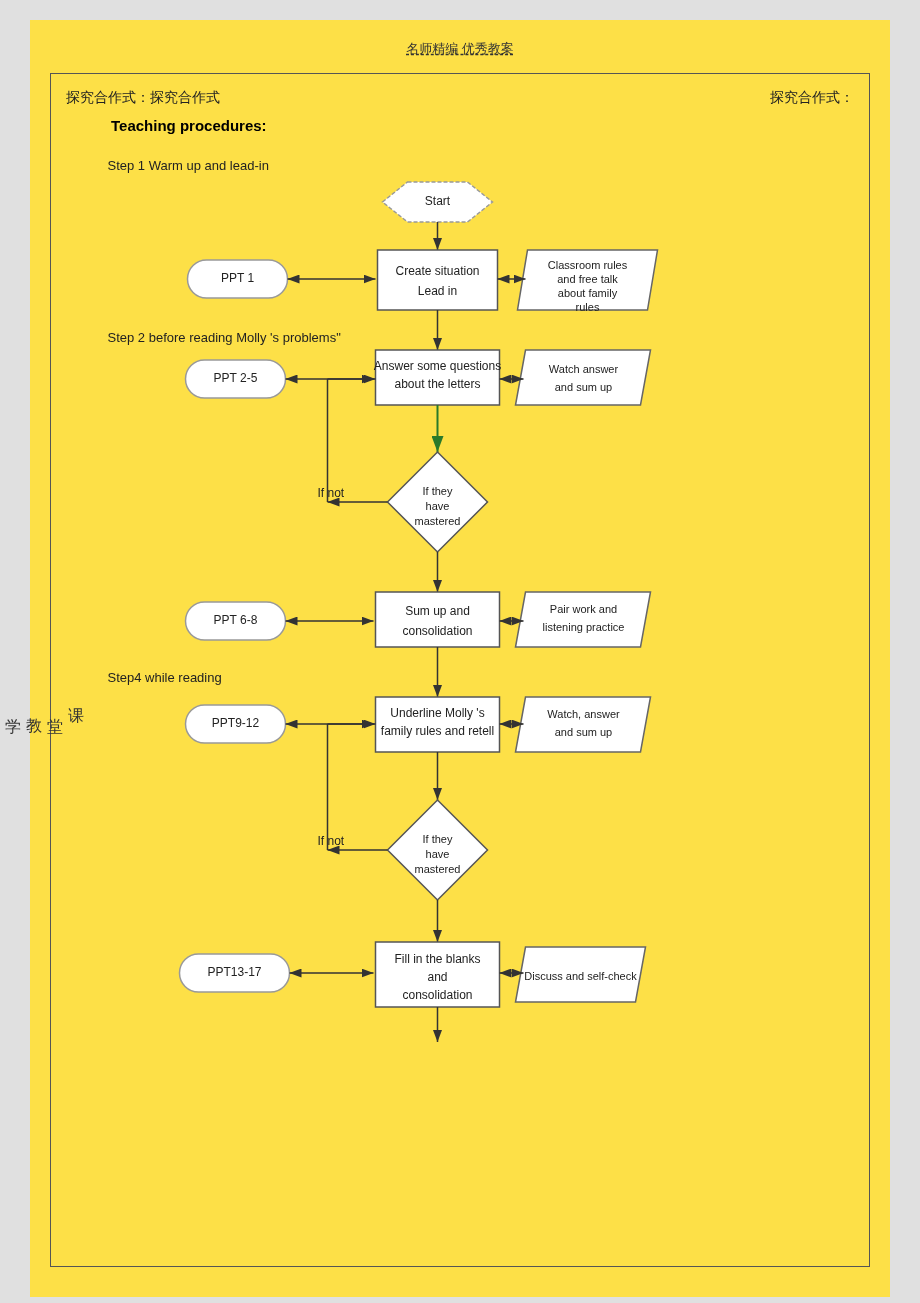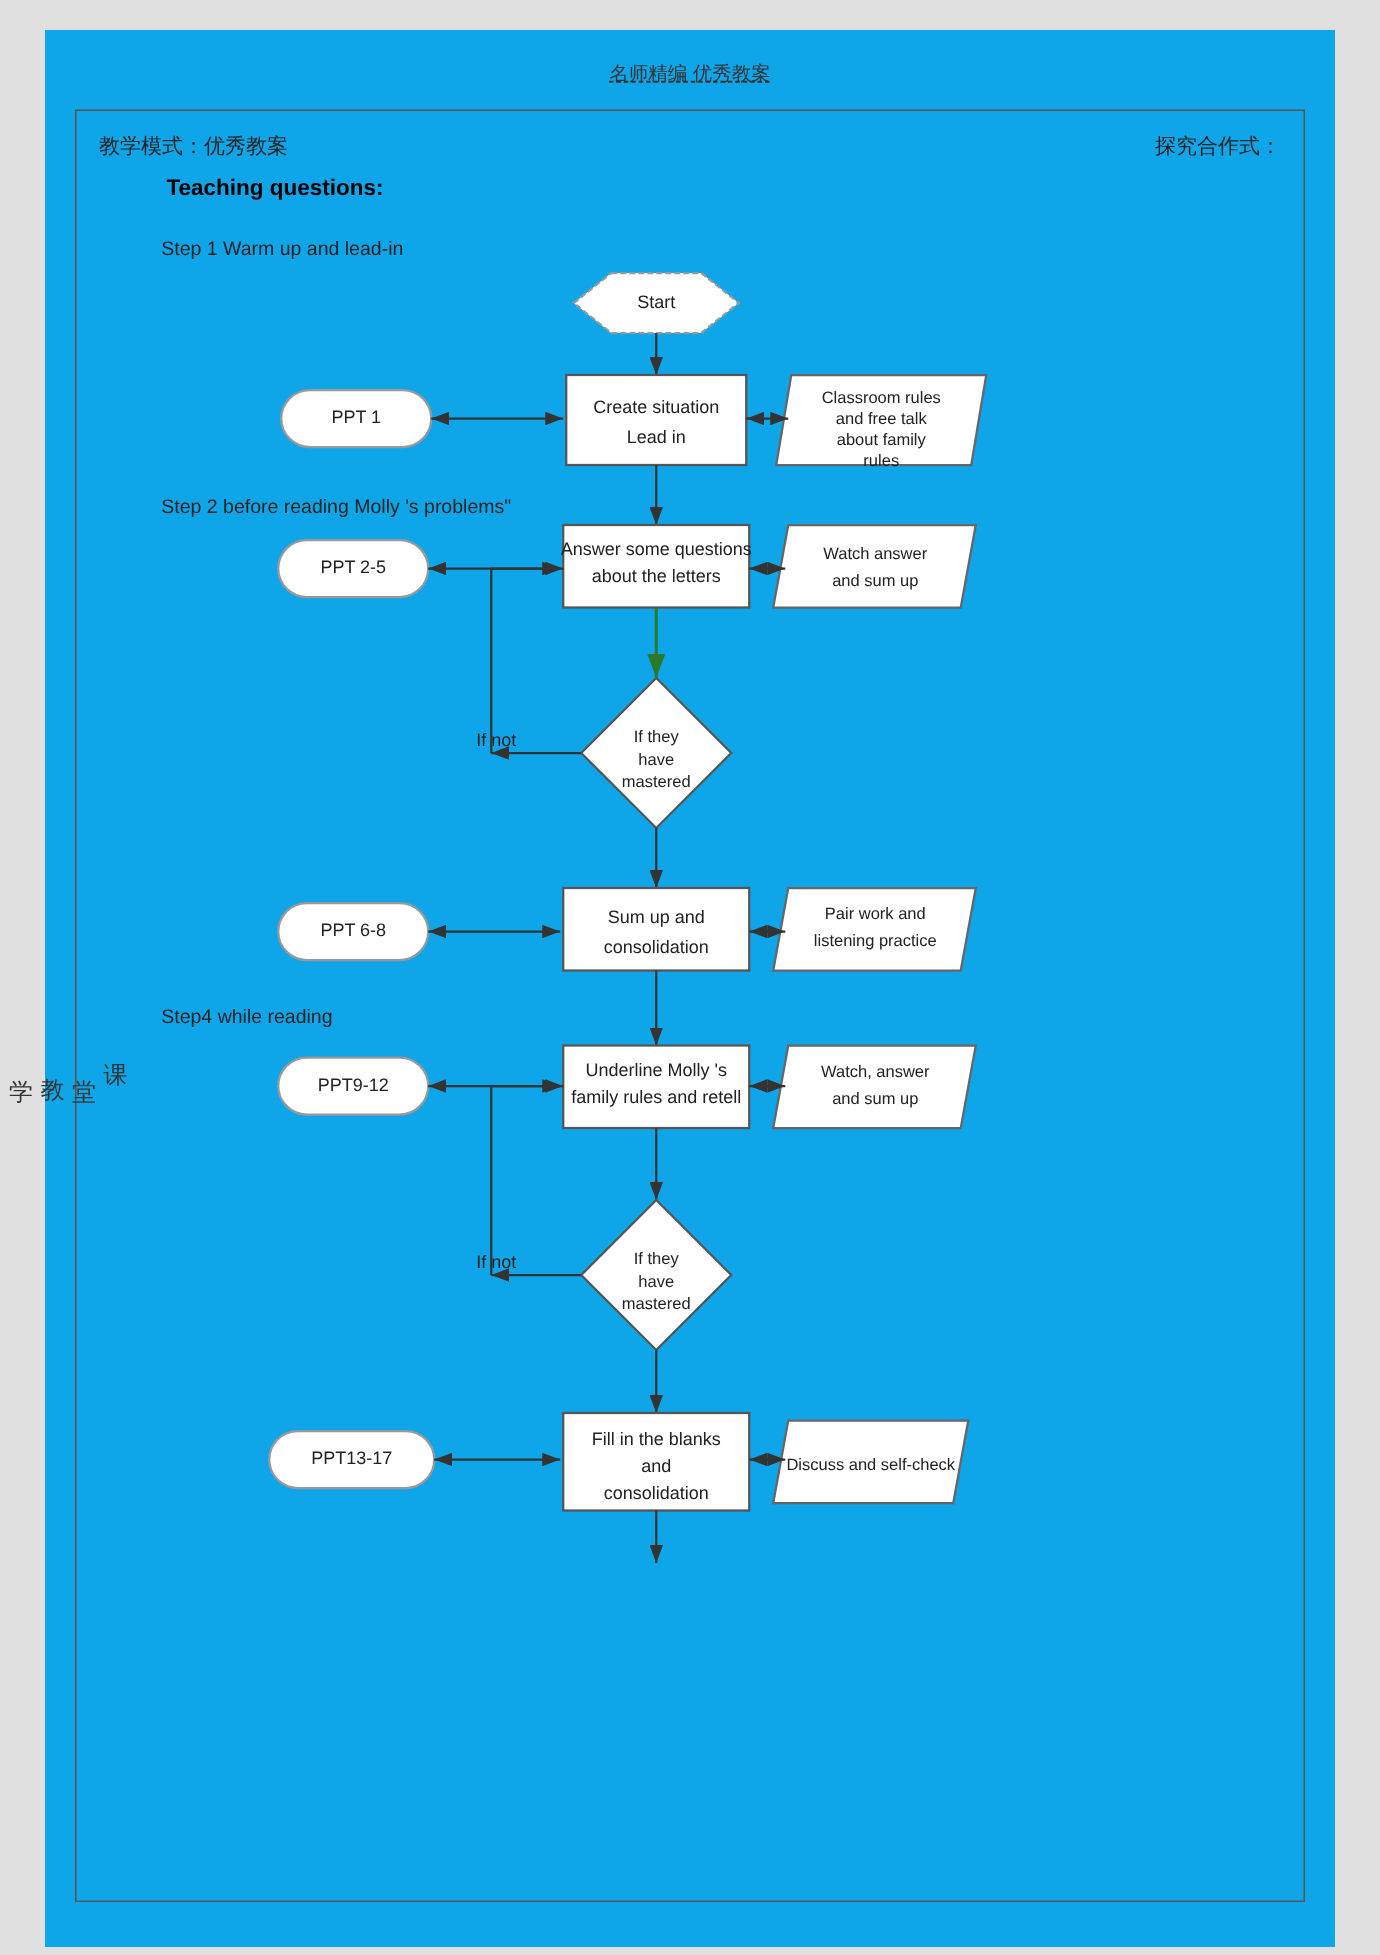--- a/index.html
+++ b/index.html
@@ -7,21 +7,21 @@
       background: #e0e0e0;
       font-family: Arial, sans-serif;
       display: flex;
       justify-content: center;
       align-items: flex-start;
       min-height: 1303px;
       padding: 20px 0;
     }
     .page {
       width: 860px;
-      background: #0ea5e9;
+      background: #fde047;
       position: relative;
       padding: 20px 0 30px 0;
     }
     .header-text {
       text-align: center;
       font-size: 13px;
       color: #333;
       margin-bottom: 15px;
       text-decoration: underline;
       text-decoration-style: dashed;
@@ -122,25 +122,25 @@
     }
   </style>
 </head>
 <body>
 
 <div class="page">
   <div class="header-text">名师精编      优秀教案</div>
 
   <div class="main-border">
     <div class="top-labels">
-      <span>教学模式：优秀教案</span>
+      <span>探究合作式：探究合作式</span>
       <span>探究合作式：</span>
     </div>
 
-    <div class="teaching-procedures">Teaching questions:</div>
+    <div class="teaching-procedures">Teaching procedures:</div>
 
     <div class="content-area">
       <div class="side-label">
         <span>课</span>
         <span style="margin-top:20px">堂</span>
         <span style="margin-top:20px">教</span>
         <span style="margin-top:20px">学</span>
         <span style="margin-top:20px">过</span>
 
       </div>

